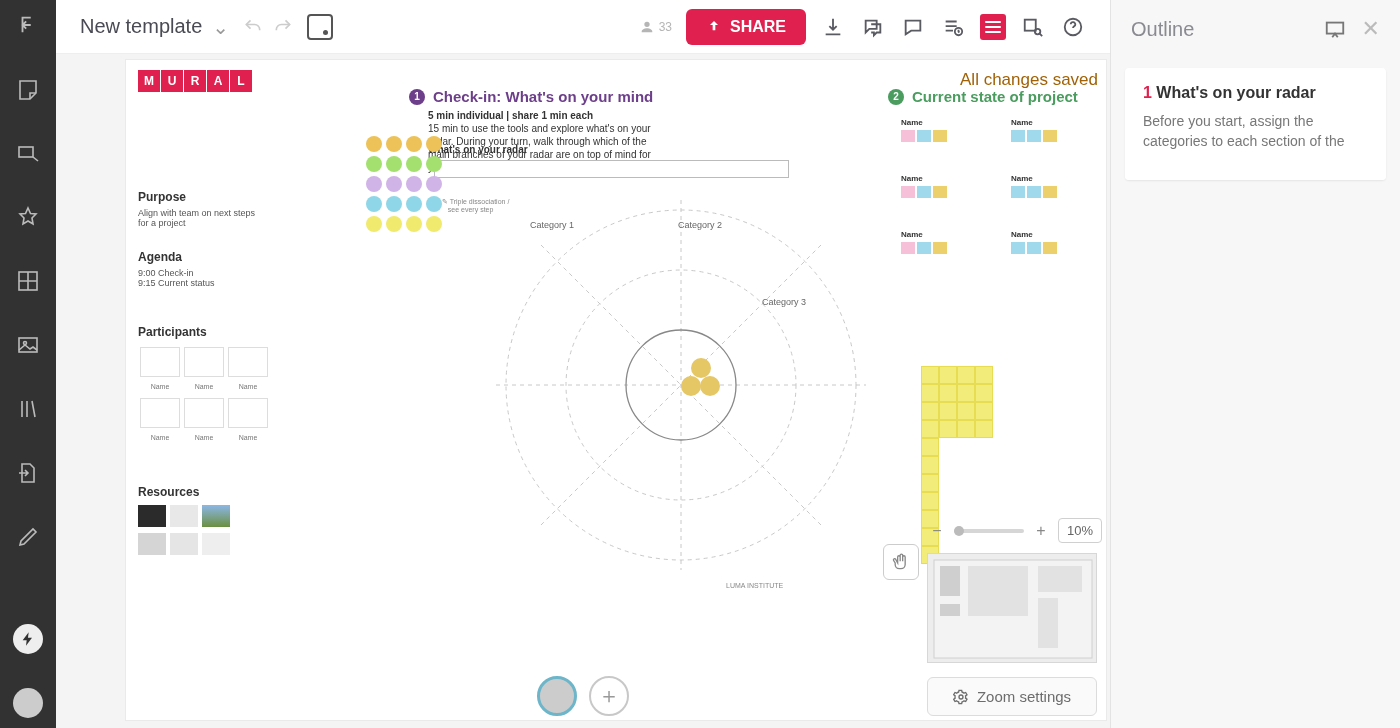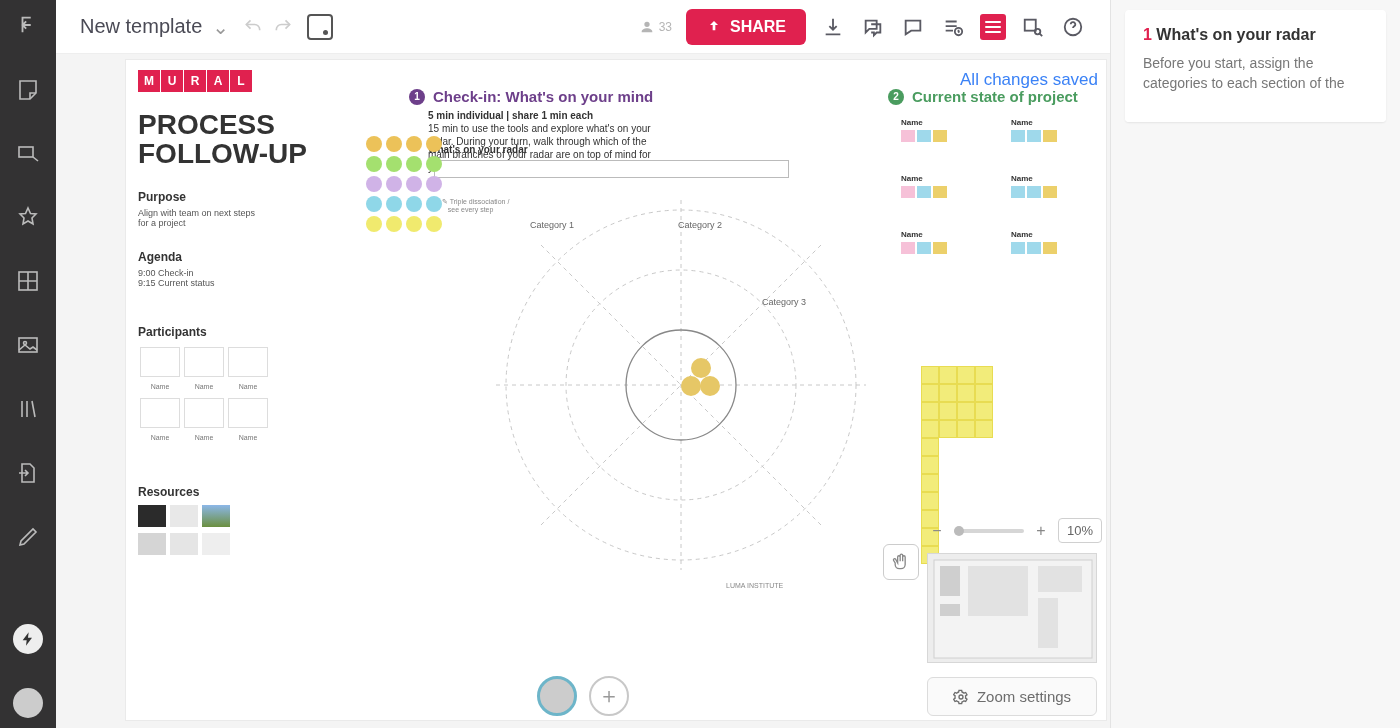--- a/index.html
+++ b/index.html
@@ -30,21 +30,21 @@
   .outline-head { display:flex; align-items:center; padding:16px 20px; color:#8a8a92; font-size:20px;}
   .outline-head .grow{flex:1;}
   .outline-card{ background:#fff; margin:10px 14px; border-radius:4px; padding:16px 18px 28px; box-shadow:0 1px 2px rgba(0,0,0,.08); position:relative; overflow:hidden;}
   .outline-card .num{ color:#e0214f; font-weight:700;}
   .outline-card .ctitle{ color:#333; font-weight:700; font-size:16px;}
   .outline-card .cbody{ color:#777; font-size:14px; margin-top:10px; line-height:1.4; max-height:40px; overflow:hidden;}
 
   
   .canvas { position:absolute; left:56px; right:290px; top:54px; bottom:0; background:#f4f4f4; overflow:hidden;}
   .board { position:absolute; left:70px; top:6px; width:980px; height:660px; background:#fff; box-shadow:0 0 0 1px rgba(0,0,0,0.04);}
-  .saved-status { position:absolute; right:8px; top:10px; color:#3b82f6; font-size:17px;}
+  .saved-status { position:absolute; right:8px; top:10px; color:#a16207; font-size:17px;}
   
   
   .brand { position:absolute; left:12px; top:10px; display:flex;}
   .brand span{ width:22px; height:22px; background:#e0214f; color:#fff; font-weight:700; font-size:12px; display:flex; align-items:center; justify-content:center; margin-right:1px;}
 
   .big-title { position:absolute; left:12px; top:50px; font-size:28px; font-weight:700; color:#333; line-height:1.05;}
   .sect-h { font-size:12px; font-weight:700; color:#333;}
   .small { font-size:9px; color:#555;}
 
   .purpose{ position:absolute; left:12px; top:130px; width:120px;}
@@ -249,43 +249,50 @@
     <div class="icon-btn">
         <svg width="22" height="22" viewBox="0 0 24 24" fill="none" stroke="currentColor" stroke-width="2">
           <circle cx="12" cy="12" r="9"></circle>
           <path d="M9.5 9a2.5 2.5 0 015 .5c0 1.5-2.5 2-2.5 3.5M12 17h.01"></path>
         </svg>
       </div>
   </div>
 </div>
 
 <div class="outline-panel">
+  <div class="outline-head">
+    <span>Outline</span>
+    <span class="grow"></span>
+    <span style="margin-right:16px;color:#777">
+        <svg width="22" height="22" viewBox="0 0 24 24" fill="none" stroke="currentColor" stroke-width="2">
+          <rect x="3" y="5" width="18" height="12"></rect>
+          <path d="M9 21l3-4 3 4"></path>
+        </svg>
+      </span>
+    <span style="color:#bbb;font-size:22px;cursor:pointer">✕</span>
+  </div>
   <div class="outline-card">
     <div><span class="num">1</span> <span class="ctitle">What's on your radar</span></div>
     <div class="cbody">Before you start, assign the categories to each section of the radar (each pie slice)</div>
     <div style="position:absolute;left:0;right:0;bottom:0;height:22px;background:linear-gradient(rgba(255,255,255,0),#fff)"></div>
   </div>
 </div>
 
 <div class="canvas">
   <div class="board">
     <div class="saved-status">All changes saved</div>
 
     <div class="brand">
       <span>M</span>
         <span>U</span>
         <span>R</span>
         <span>A</span>
         <span>L</span>
     </div>
 
-    <div class="big-title">
-      <div>PROCESS</div>
-      <div>FOLLOW-UP</div>
-    </div>
 
     <div class="purpose">
       <div class="sect-h">Purpose</div>
       <div class="small" style="margin-top:4px">Align with team on next steps for a project</div>
     </div>
     <div class="agenda">
       <div class="sect-h">Agenda</div>
       <div class="small" style="margin-top:4px">9:00 Check-in</div>
       <div class="small">9:15 Current status</div>
     </div>

